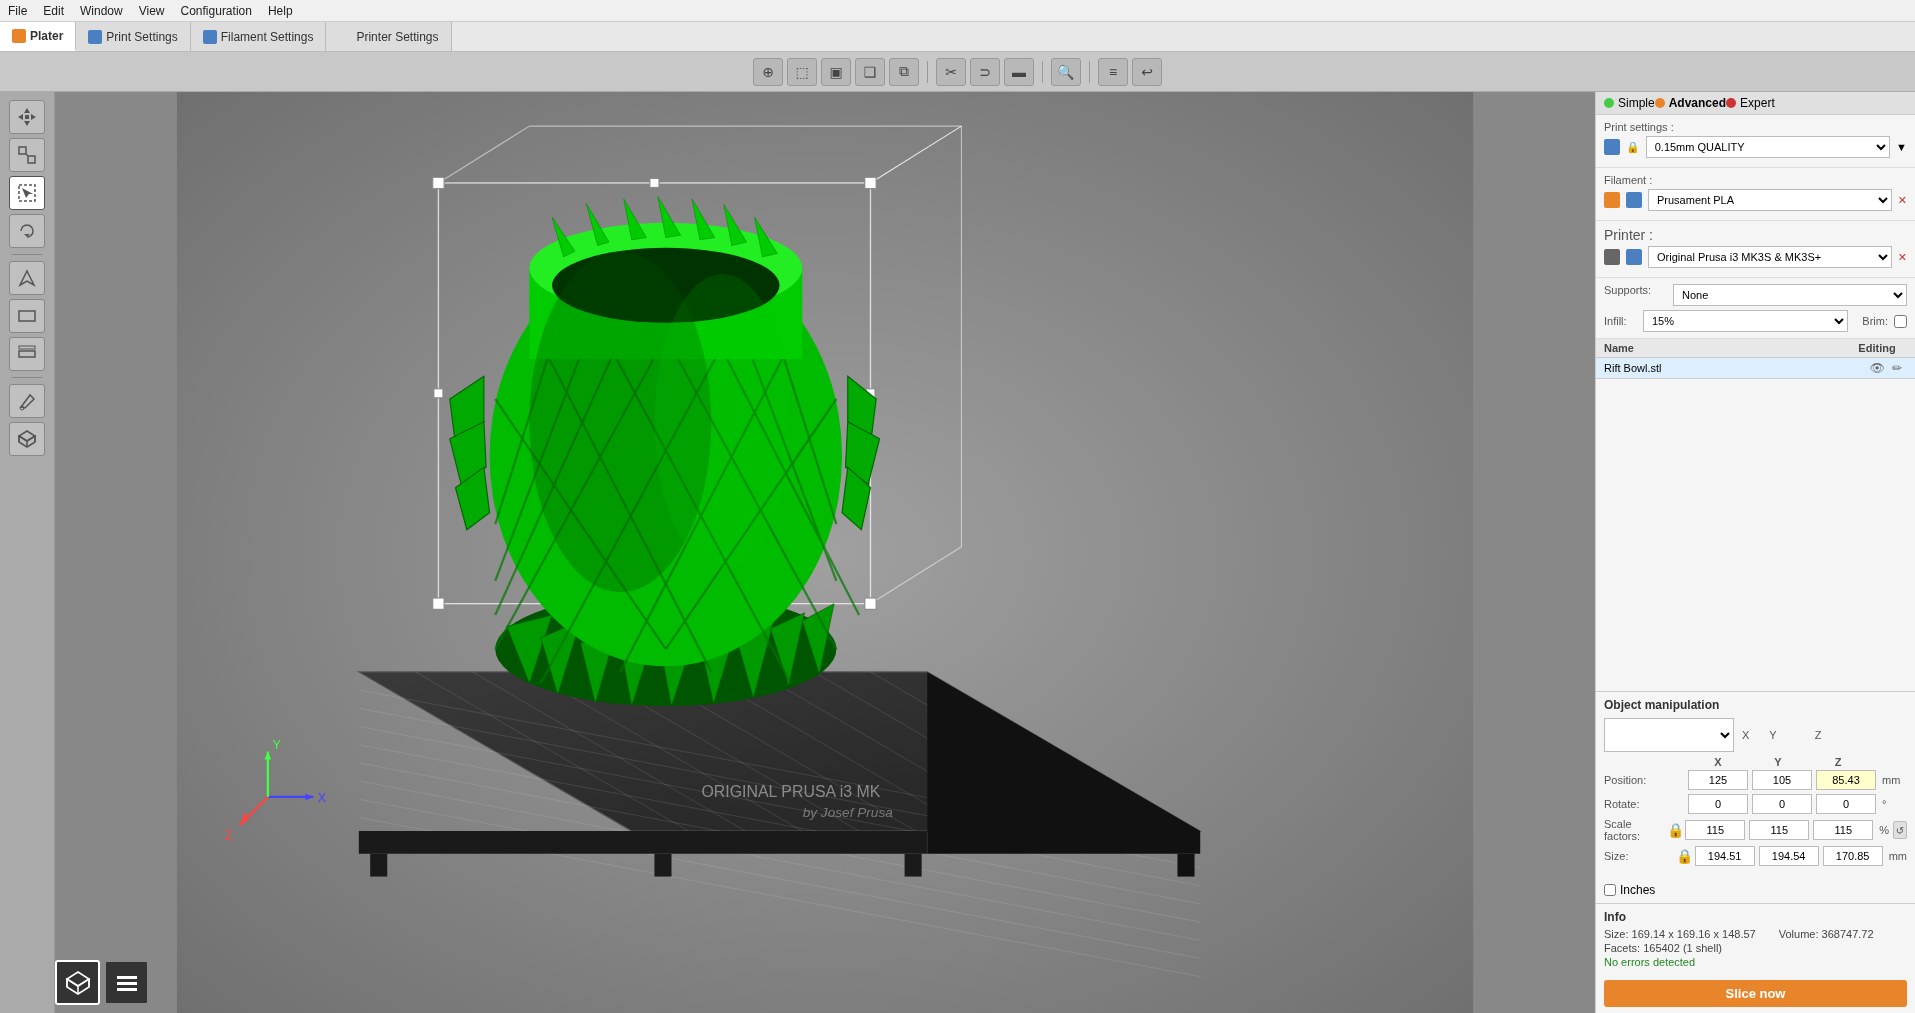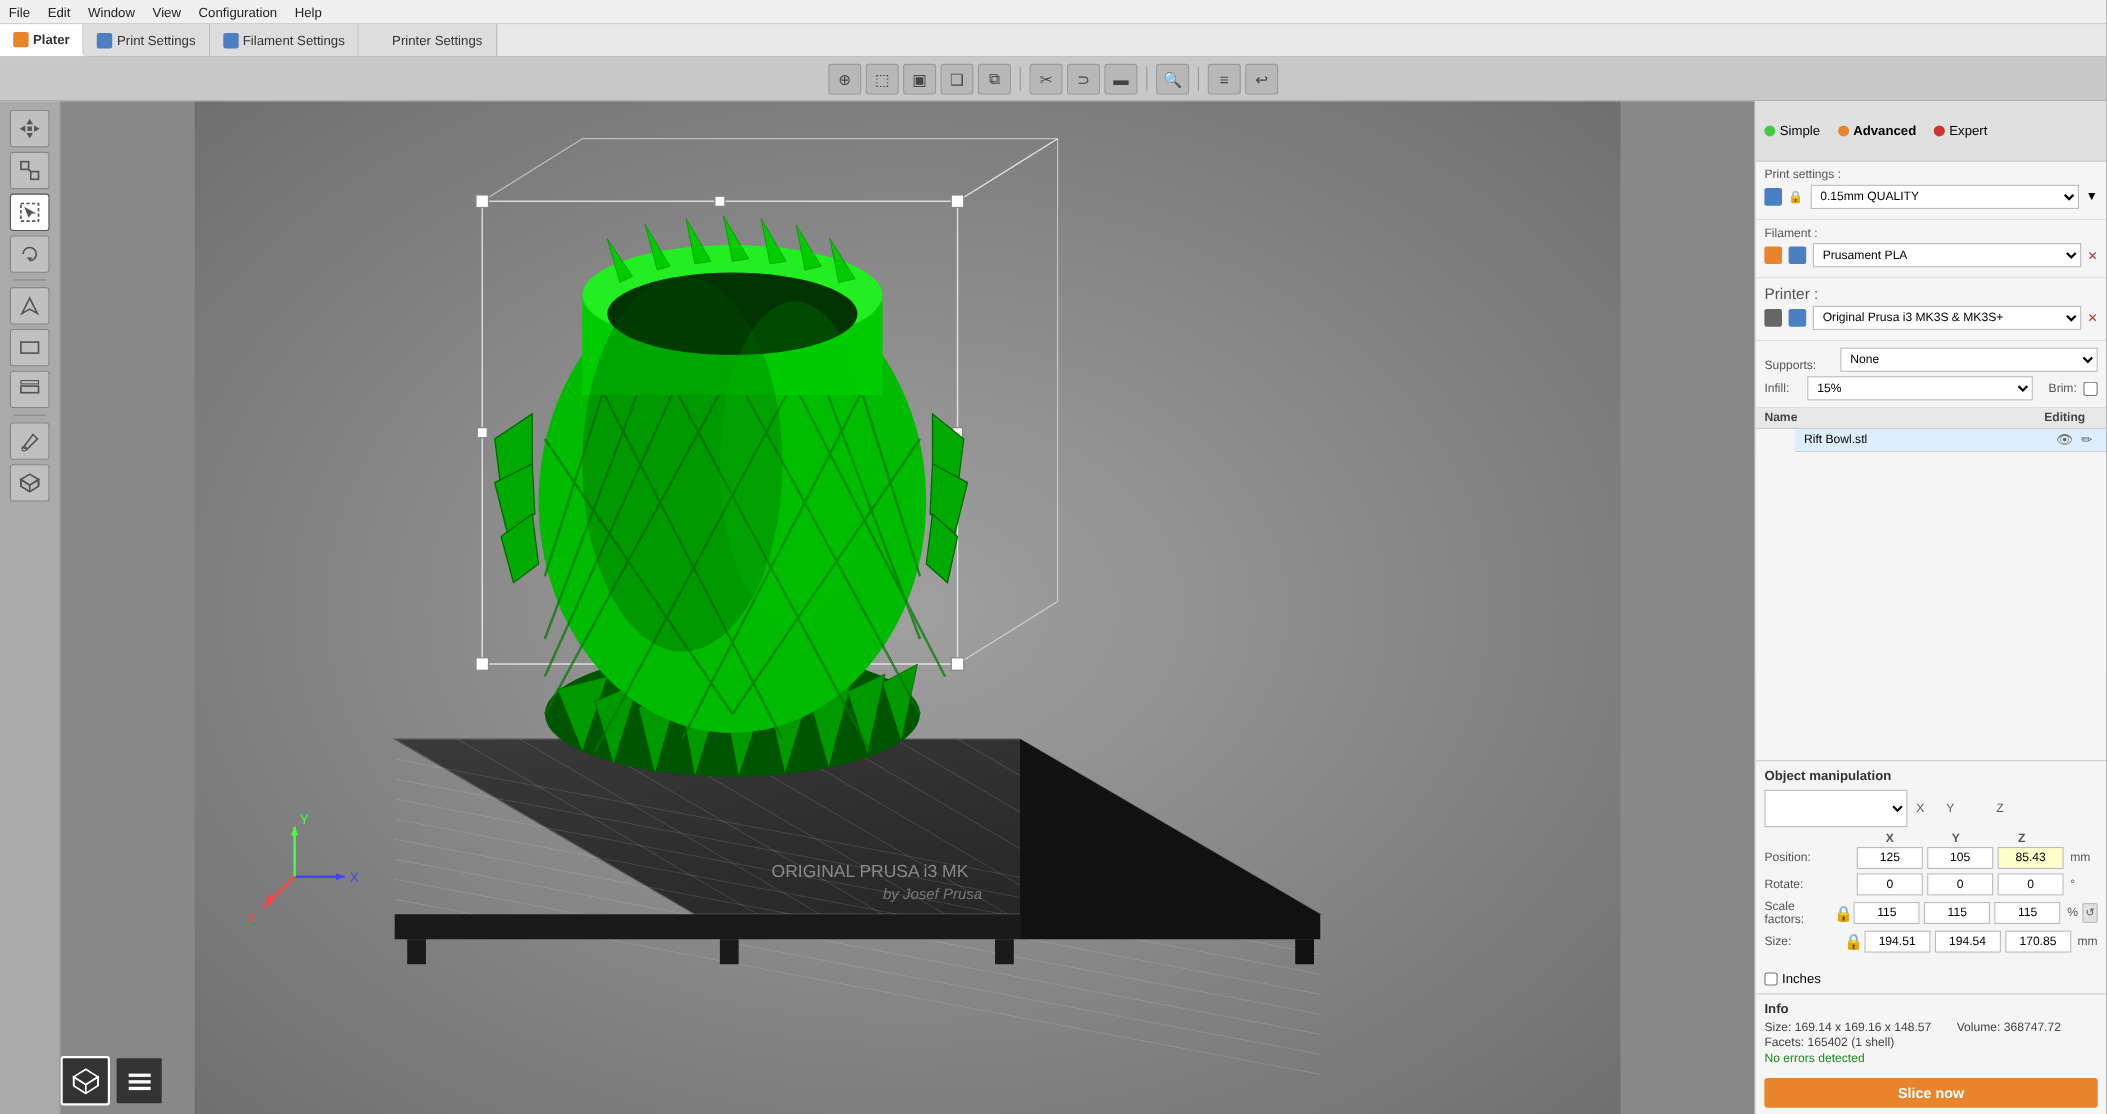--- a/index.html
+++ b/index.html
@@ -31,41 +31,41 @@
     .left-btn.active { background: #fff; border-color: #555; }
     .left-sep { width: 30px; height: 1px; background: #888; margin: 2px 0; }
 
     
     .viewport { flex: 1; background: #888; position: relative; overflow: hidden; }
 
     
     .right-panel { width: 320px; background: #f5f5f5; border-left: 1px solid #ccc; display: flex; flex-direction: column; overflow-y: auto; }
 
     
-    .print-mode-bar { background: #e0e0e0; padding: 20px 8px; display: flex; align-items: flex-end; gap: 16px; border-bottom: 1px solid #ccc; }
+    .print-mode-bar { background: #e0e0e0; padding: 4px 8px; display: flex; align-items: flex-end; gap: 0; border-bottom: 1px solid #ccc; }
     .mode-option { display: flex; align-items: center; gap: 4px; font-size: 12px; cursor: pointer; }
     .mode-dot { width: 10px; height: 10px; border-radius: 50%; }
     .mode-dot.green { background: #44cc44; }
     .mode-dot.orange { background: #e8842a; }
     .mode-dot.red { background: #cc3333; }
 
     
     .settings-section { padding: 6px 8px; border-bottom: 1px solid #ddd; }
     .settings-row { display: flex; align-items: center; gap: 6px; margin-bottom: 3px; }
     .settings-select { flex: 1; height: 22px; font-size: 11px; border: 1px solid #bbb; background: #fff; padding: 0 4px; }
     .settings-icon { width: 16px; height: 16px; background: #e8842a; border-radius: 2px; display: inline-block; }
     .settings-icon.blue { background: #4a7fc1; }
     .settings-icon.gray { background: #666; }
 
     
     .object-list { flex: 1; min-height: 200px; }
     .object-list-header { display: flex; background: #e8e8e8; border-bottom: 1px solid #ccc; padding: 3px 8px; font-size: 11px; font-weight: bold; color: #444; }
     .object-list-header .col-name { flex: 1; }
     .object-list-header .col-edit { width: 60px; text-align: center; }
-    .object-list-item { display: flex; align-items: center; padding: 3px 8px; background: #ddeeff; border-bottom: 1px solid #ccc; cursor: pointer; margin-left: 36px; }
+    .object-list-item { display: flex; align-items: center; padding: 3px 8px; background: #ddeeff; border-bottom: 1px solid #ccc; cursor: pointer; }
     .object-list-item .item-name { flex: 1; font-size: 11px; }
     .object-list-item .item-eye { width: 20px; text-align: center; color: #666; font-size: 12px; }
     .object-list-item .item-edit { width: 20px; text-align: center; color: #666; font-size: 12px; }
 
     
     .manipulation-section { padding: 6px 8px; border-top: 1px solid #ccc; }
     .manip-title { font-size: 12px; font-weight: bold; color: #333; margin-bottom: 6px; }
     .manip-row { display: flex; align-items: center; gap: 4px; margin-bottom: 4px; }
     .manip-label { width: 80px; font-size: 11px; color: #555; }
     .axis-unit { font-size: 11px; color: #555; margin-left: 2px; }
@@ -85,21 +85,21 @@
     .no-errors { font-size: 11px; color: #228822; }
 
     
     .slice-btn { margin: 6px 8px; padding: 6px; background: #e8842a; color: white; border: none; border-radius: 3px; font-size: 13px; font-weight: bold; cursor: pointer; text-align: center; width: calc(100% - 16px); }
 
     
     .bottom-left { position: absolute; bottom: 8px; left: 55px; display: flex; gap: 4px; }
     .thumb-btn { width: 45px; height: 45px; background: #333; border: 2px solid #888; border-radius: 3px; cursor: pointer; display: flex; align-items: center; justify-content: center; }
     .thumb-btn.active { border-color: #fff; }
 
-    .supports-row { display: flex; align-items: flex-end; gap: 4px; }
+    .supports-row { display: flex; align-items: flex-start; gap: 4px; }
     .infill-row { display: flex; align-items: center; gap: 4px; }
   </style>
 </head>
 <body>
 
 <div class="menu-bar">
   <span class="menu-item">File</span>
   <span class="menu-item">Edit</span>
   <span class="menu-item">Window</span>
   <span class="menu-item">View</span>

